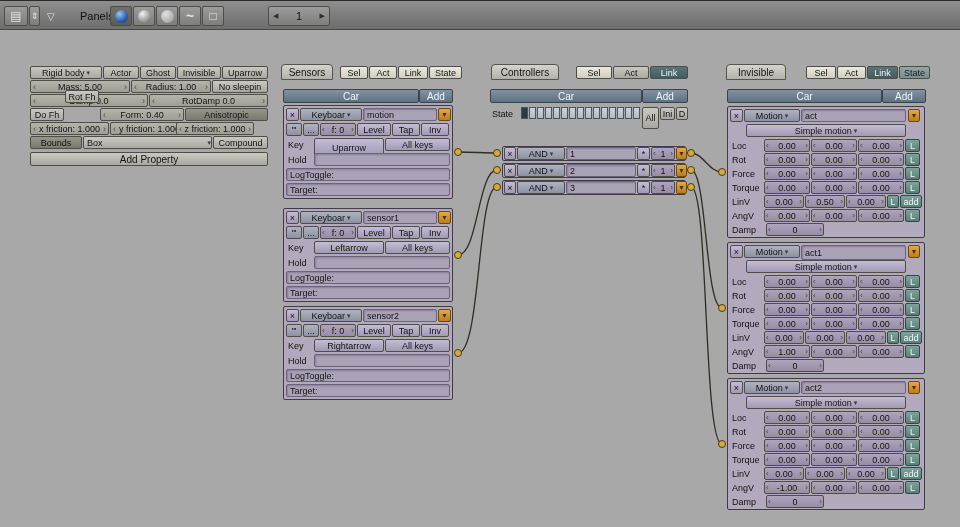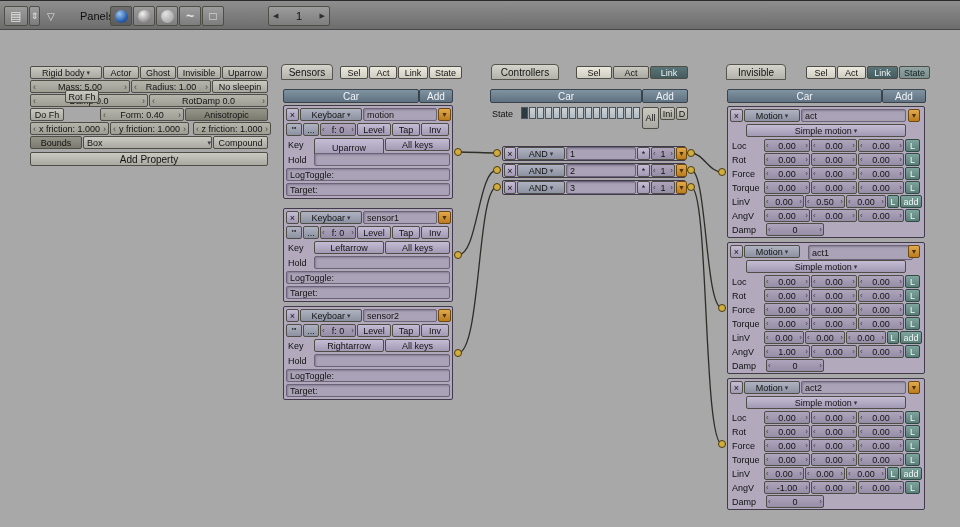--- a/index.html
+++ b/index.html
@@ -125,21 +125,21 @@
 <div class="b dkbtn f9" style="left:185px;top:108px;width:83px;height:13px">
     <span>Anisotropic</span>
   </div>
 
 <div class="b num f9" style="left:30px;top:122px;width:79px;height:13px">
     <span>x friction: 1.000</span>
   </div>
 <div class="b num f9" style="left:110px;top:122px;width:79px;height:13px">
     <span>y friction: 1.000</span>
   </div>
-<div class="b num f9" style="left:193px;top:122px;width:78px;height:13px">
+<div class="b num f9" style="left:176px;top:122px;width:78px;height:13px">
     <span>z friction: 1.000</span>
   </div>
 
 <div class="b dkbtn f9" style="left:30px;top:136px;width:52px;height:13px">
     <span>Bounds</span>
   </div>
 <div class="b lt f9" style="left:83px;top:136px;width:129px;height:13px">
     <span class="tl" style="flex:1;text-align:left">Box</span>
     <span class="dd">▾</span>
   </div>
@@ -564,21 +564,21 @@
 </div>
 
 <div class="blk" style="left:727px;top:242px;width:198px;height:132px">
   <div class="b pbtn f9" style="left:2px;top:2px;width:13px;height:13px">
       <span>×</span>
     </div>
   <div class="b gbtn f9" style="left:16px;top:2px;width:56px;height:13px">
       <span>Motion</span>
       <span class="dd">▾</span>
     </div>
-  <div class="b pfield f9" style="left:80px;top:2px;width:105px;height:15px">
+  <div class="b pfield f9" style="left:73px;top:2px;width:105px;height:15px">
       <span>act1</span>
     </div>
   <div class="b orangeb" style="left:180px;top:2px;width:12px;height:13px">
       <span class="tri">▼</span>
     </div>
   <div class="b pbtn f9" style="left:18px;top:17px;width:160px;height:13px">
       <span>Simple motion</span>
       <span class="dd">▾</span>
     </div>
 

